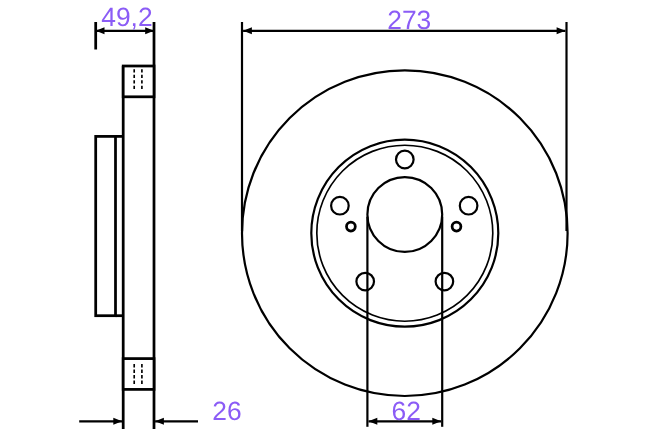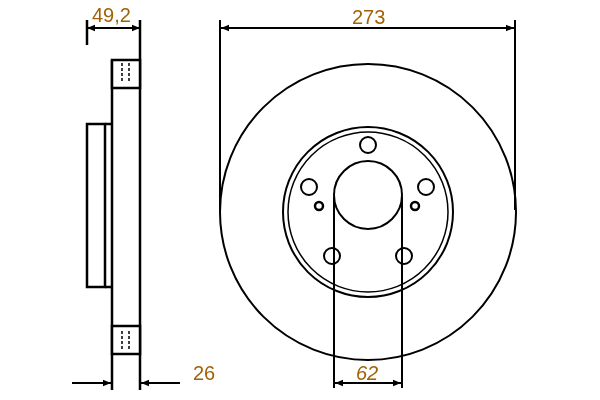--- a/index.html
+++ b/index.html
@@ -1,18 +1,18 @@
 <!DOCTYPE html>
 <html><head>
 <meta charset="utf-8">
 <style>
   html, body { margin:0; padding:0; background:#ffffff; }
   body { width:600px; height:400px; overflow:hidden; position:relative; font-family:"Liberation Sans", sans-serif; }
   svg { position:absolute; left:0; top:0; }
-  .dim-label { position:absolute; font-family:"Liberation Sans", sans-serif; font-size:20px; color:#a16207; line-height:1; }
+  .dim-label { position:absolute; font-family:"Liberation Sans", sans-serif; font-size:24px; color:#8b5cf6; line-height:1; }
 </style>
 </head>
 <body>
 
 <svg width="600" height="400" viewBox="0 0 600 400">
   <defs>
     <marker id="arr" viewBox="0 0 10 10" refX="10" refY="5" markerWidth="10" markerHeight="8" orient="auto-start-reverse" markerUnits="userSpaceOnUse">
       <path d="M0,1 L10,5 L0,9 z" fill="#000"></path>
     </marker>
   </defs>
@@ -65,13 +65,13 @@
     <line x1="220" y1="20" x2="220" y2="210"></line>
     <line x1="515" y1="20" x2="515" y2="210"></line>
   </g>
   <line x1="221" y1="28" x2="514" y2="28" stroke="#000" stroke-width="2" marker-start="url(#arr)" marker-end="url(#arr)"></line>
   <line x1="335" y1="383" x2="401" y2="383" stroke="#000" stroke-width="2" marker-start="url(#arr)" marker-end="url(#arr)"></line>
 </svg>
 
 <div class="dim-label" style="left:92px; top:5px;">49,2</div>
 <div class="dim-label" style="left:352px; top:7px;text-align:right;">273</div>
 <div class="dim-label" style="left:161px; top:363px;margin-left:32px;">26</div>
-<div class="dim-label" style="left:356px; top:363px;font-style:italic;">62</div>
+<div class="dim-label" style="left:356px; top:363px;">62</div>
 
 </body></html>

